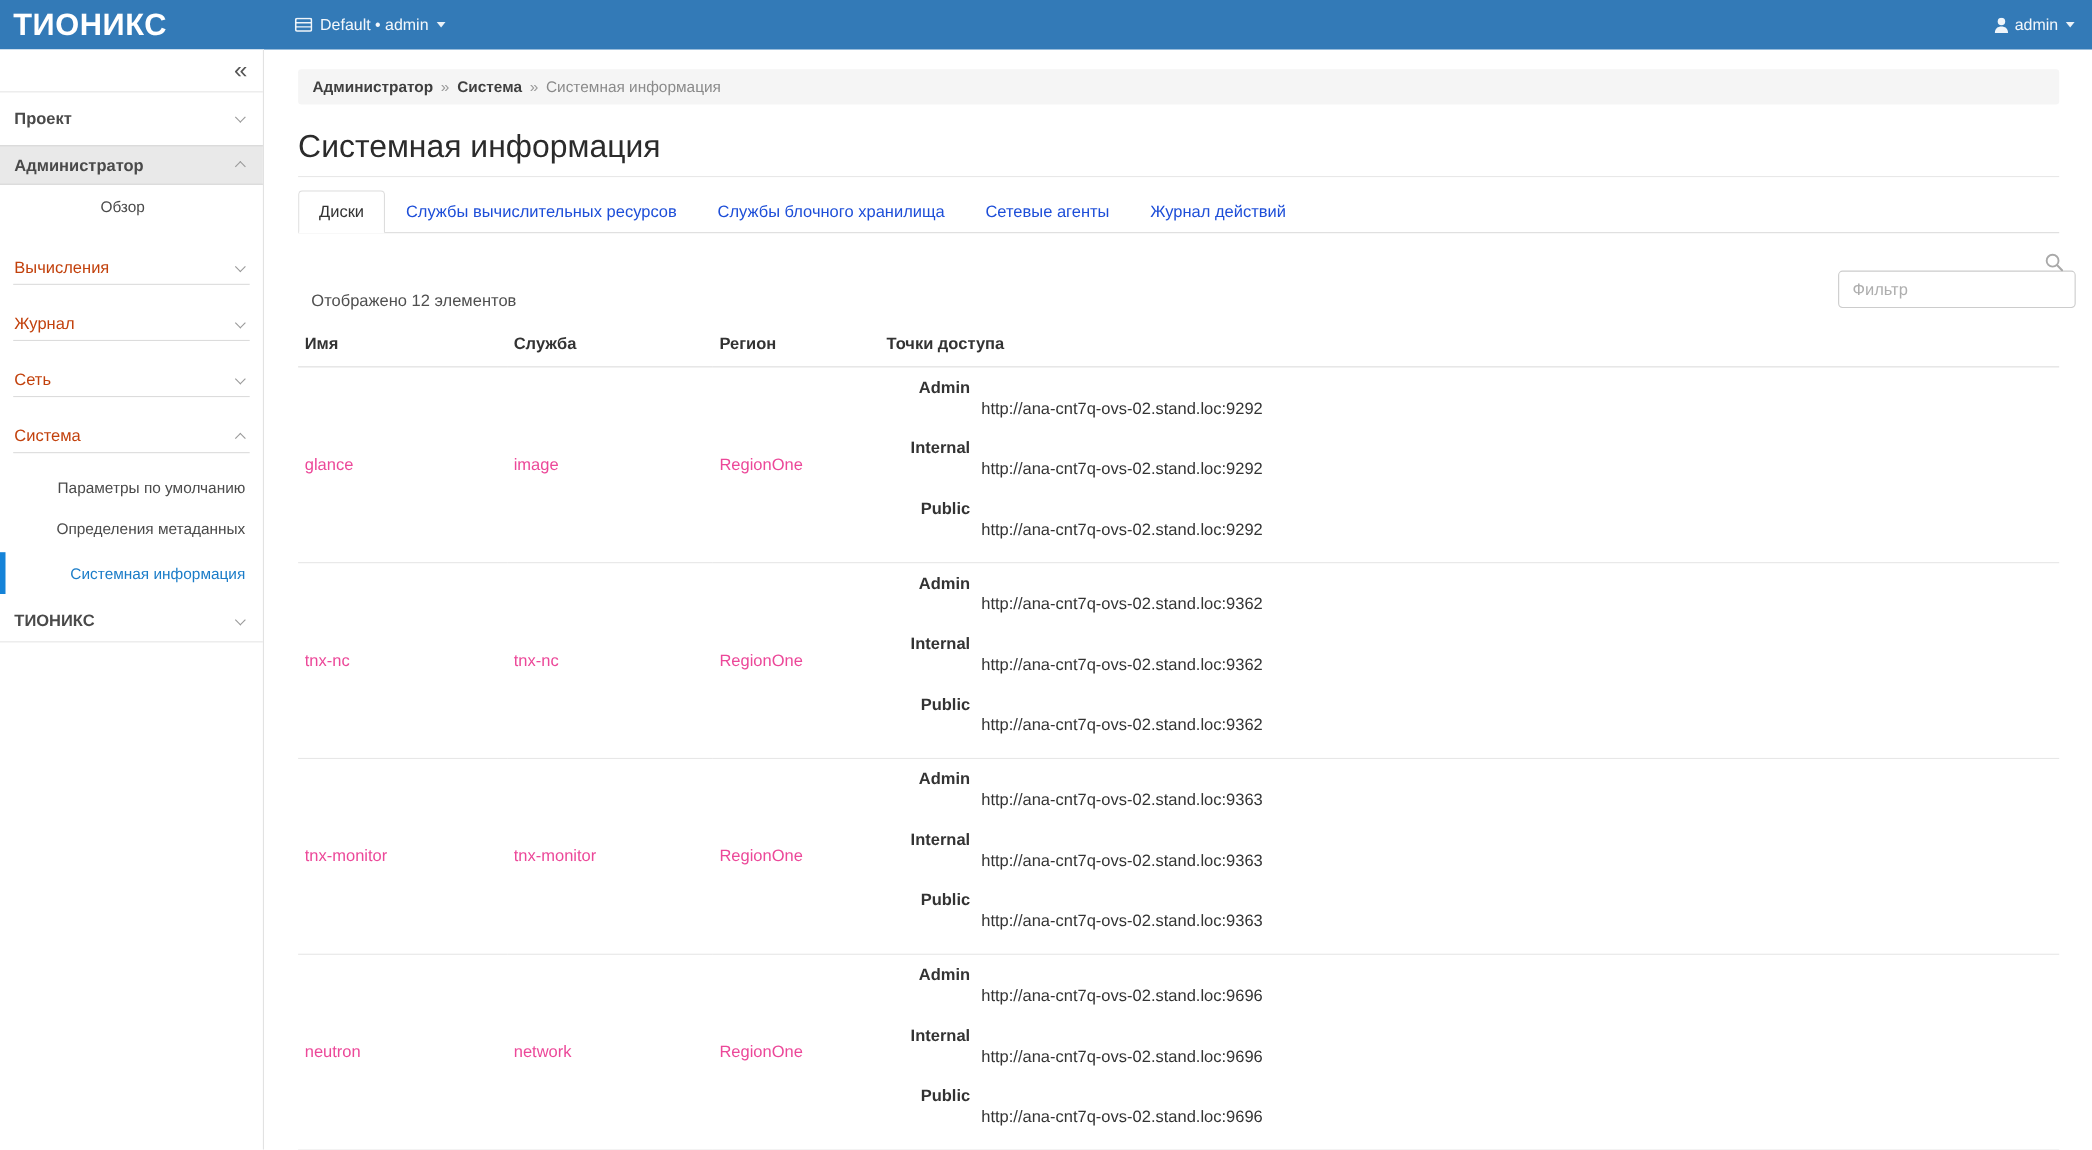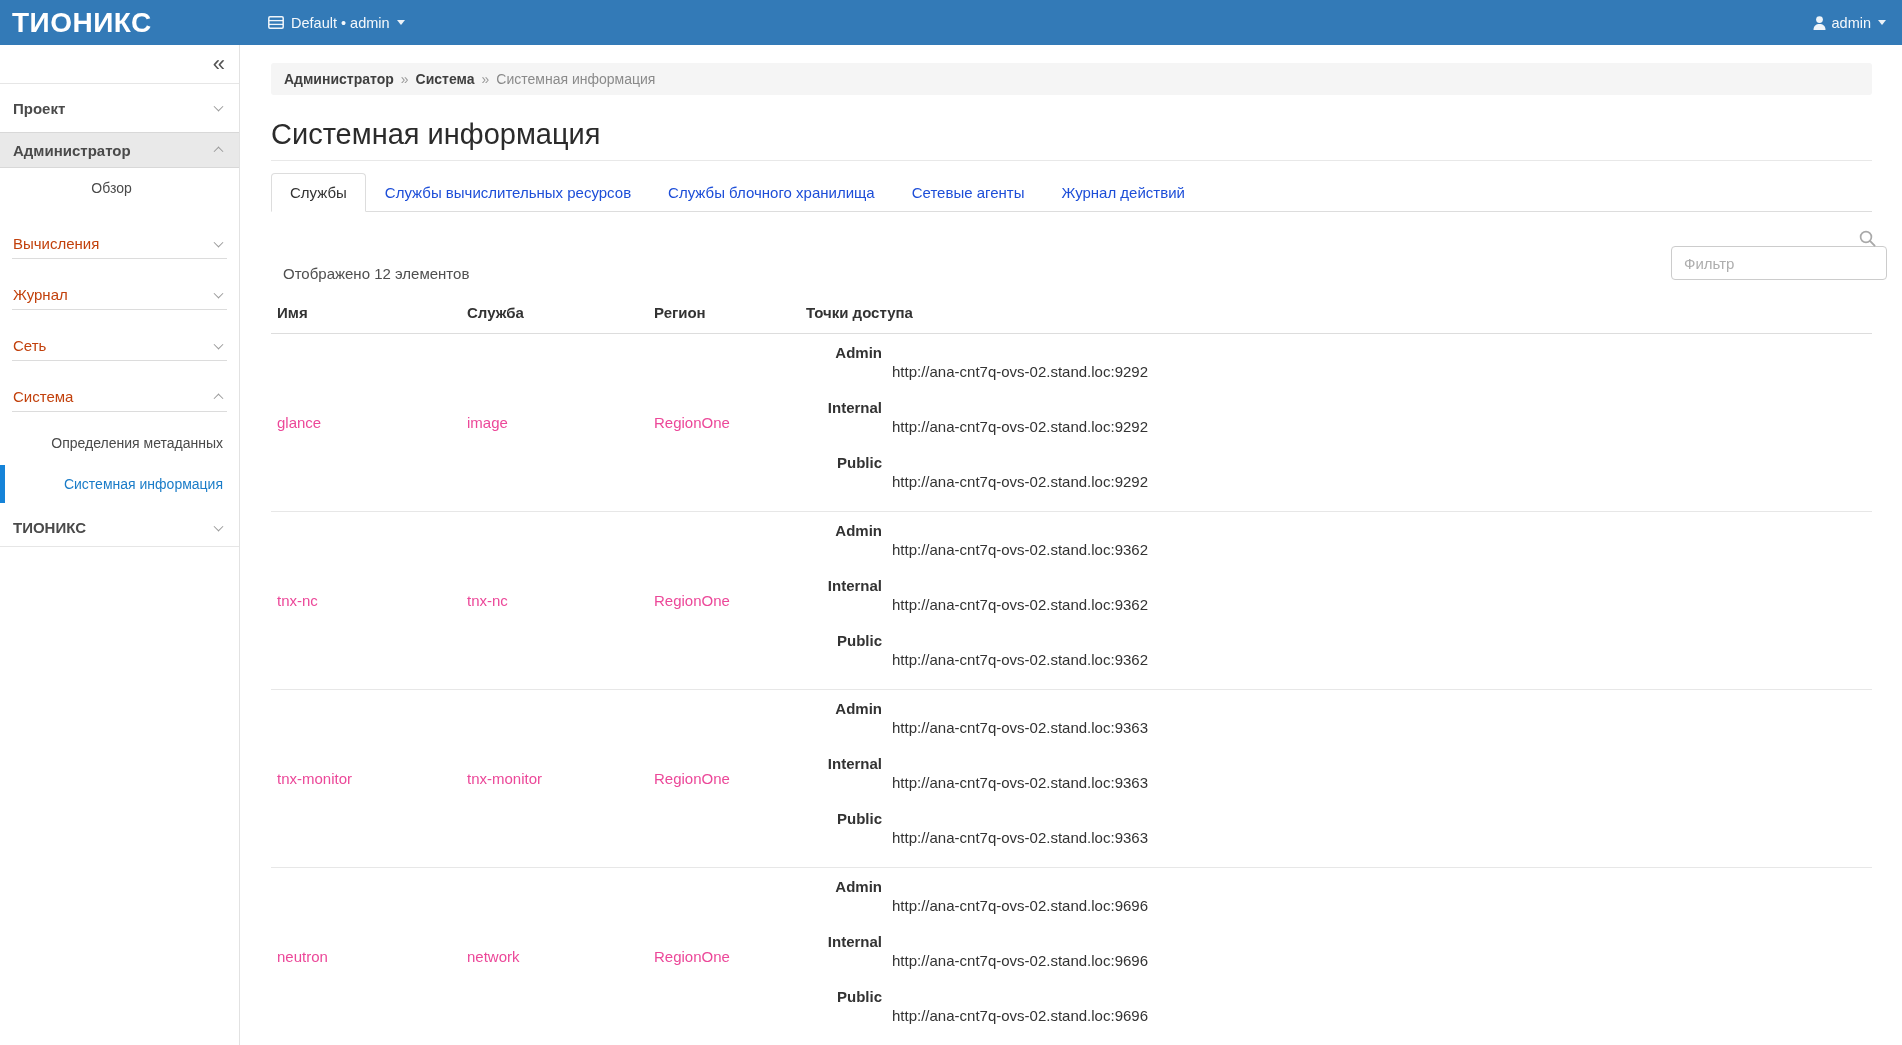--- a/index.html
+++ b/index.html
@@ -143,20 +143,21 @@
   </div>
   <div class="grp-rule"></div>
 
   <div class="grp">
     <span>Система</span>
     <span class="chev up"></span>
   </div>
   <div class="grp-rule"></div>
 
   <div class="submenu">
+    <a class="sub-link">Параметры по умолчанию</a>
     <a class="sub-link">Определения метаданных</a>
     <a class="sub-link selected">Системная информация</a>
   </div>
 
   <div class="side-bottom">
     <div class="side-section" style="height:38px; line-height:38px;">
       <span>ТИОНИКС</span>
       <span class="chev down"></span>
     </div>
   </div>
@@ -166,21 +167,21 @@
 
   <div class="breadcrumb">
     <span class="crumb">Администратор</span><span class="sep">»</span><span class="crumb">Система</span><span class="sep">»</span><span>Системная информация</span>
   </div>
 
   <div class="page-header">
     <h1>Системная информация</h1>
   </div>
 
   <div class="tabbar">
-    <div class="tab active">Службы</div>
+    <div class="tab active">Диски</div>
     <div class="tab link">Службы вычислительных ресурсов</div>
     <div class="tab link">Службы блочного хранилища</div>
     <div class="tab link">Сетевые агенты</div>
     <div class="tab link">Журнал действий</div>
   </div>
 
   <div class="filterbox">
     <input type="text" placeholder="Фильтр" style="">
     <svg class="mag" width="17" height="17" viewBox="0 0 17 17">
       <circle cx="7" cy="7" r="5.4" fill="none" stroke="#a9a9a9" stroke-width="1.7"></circle>

